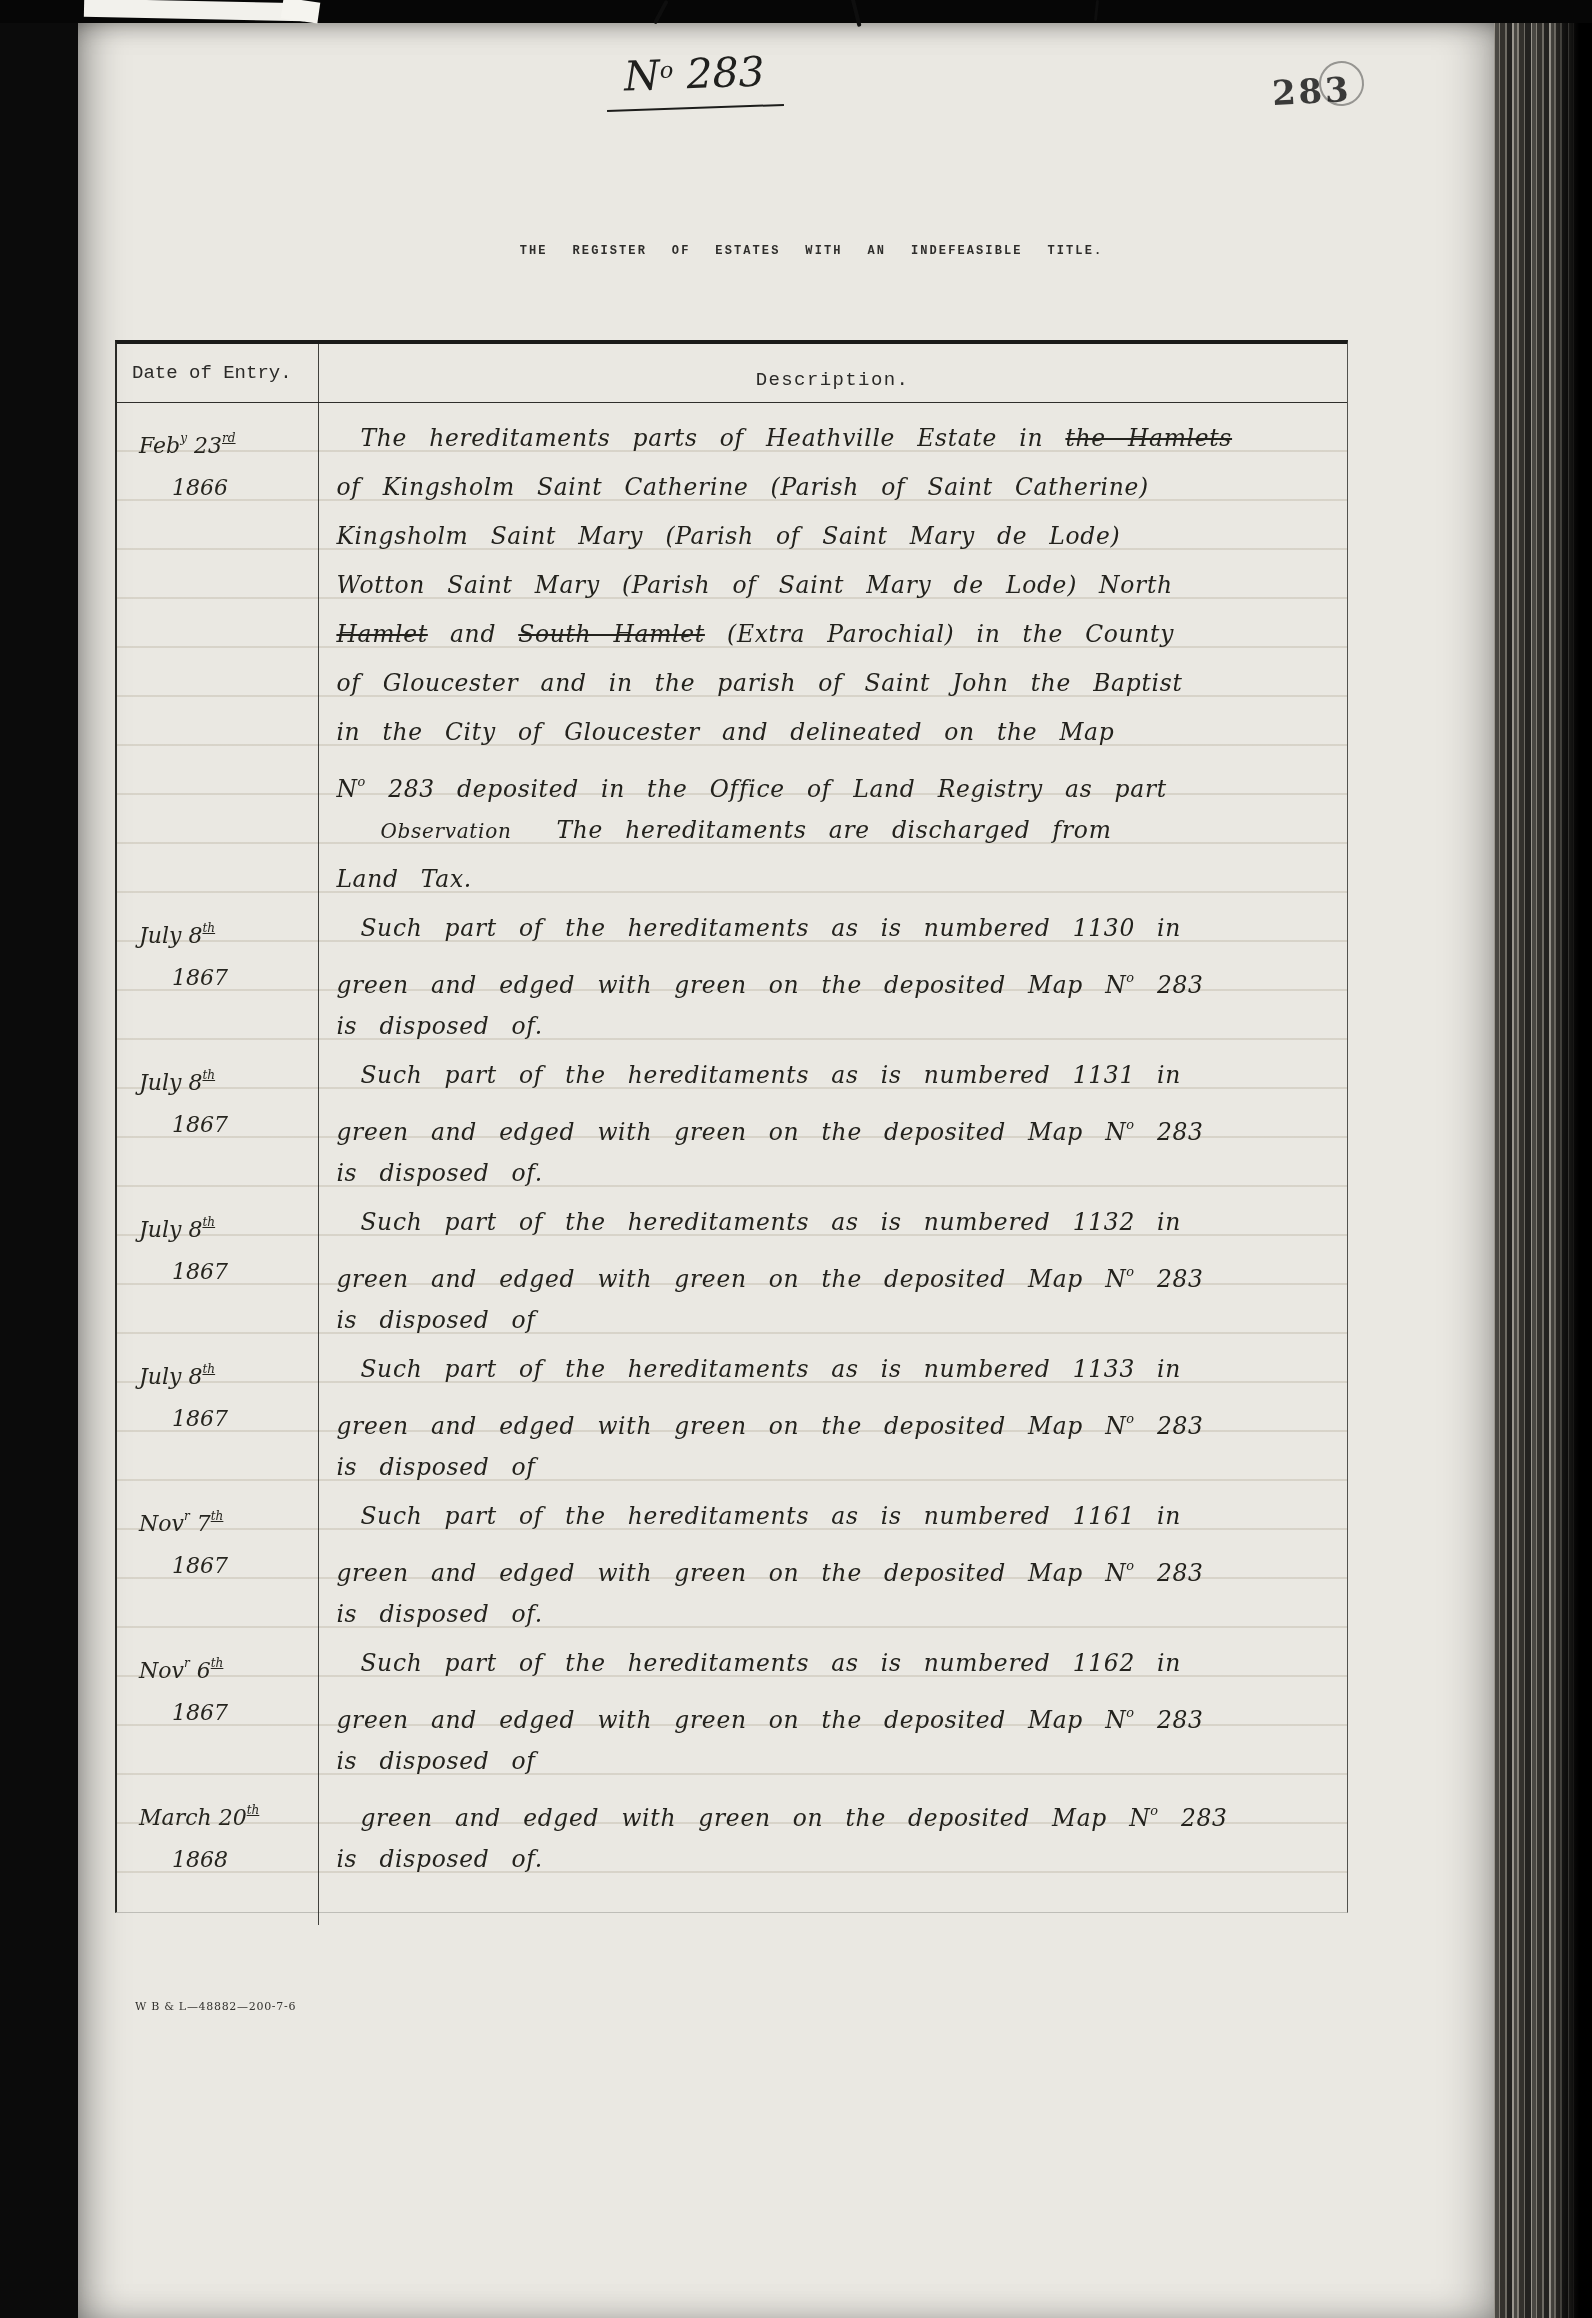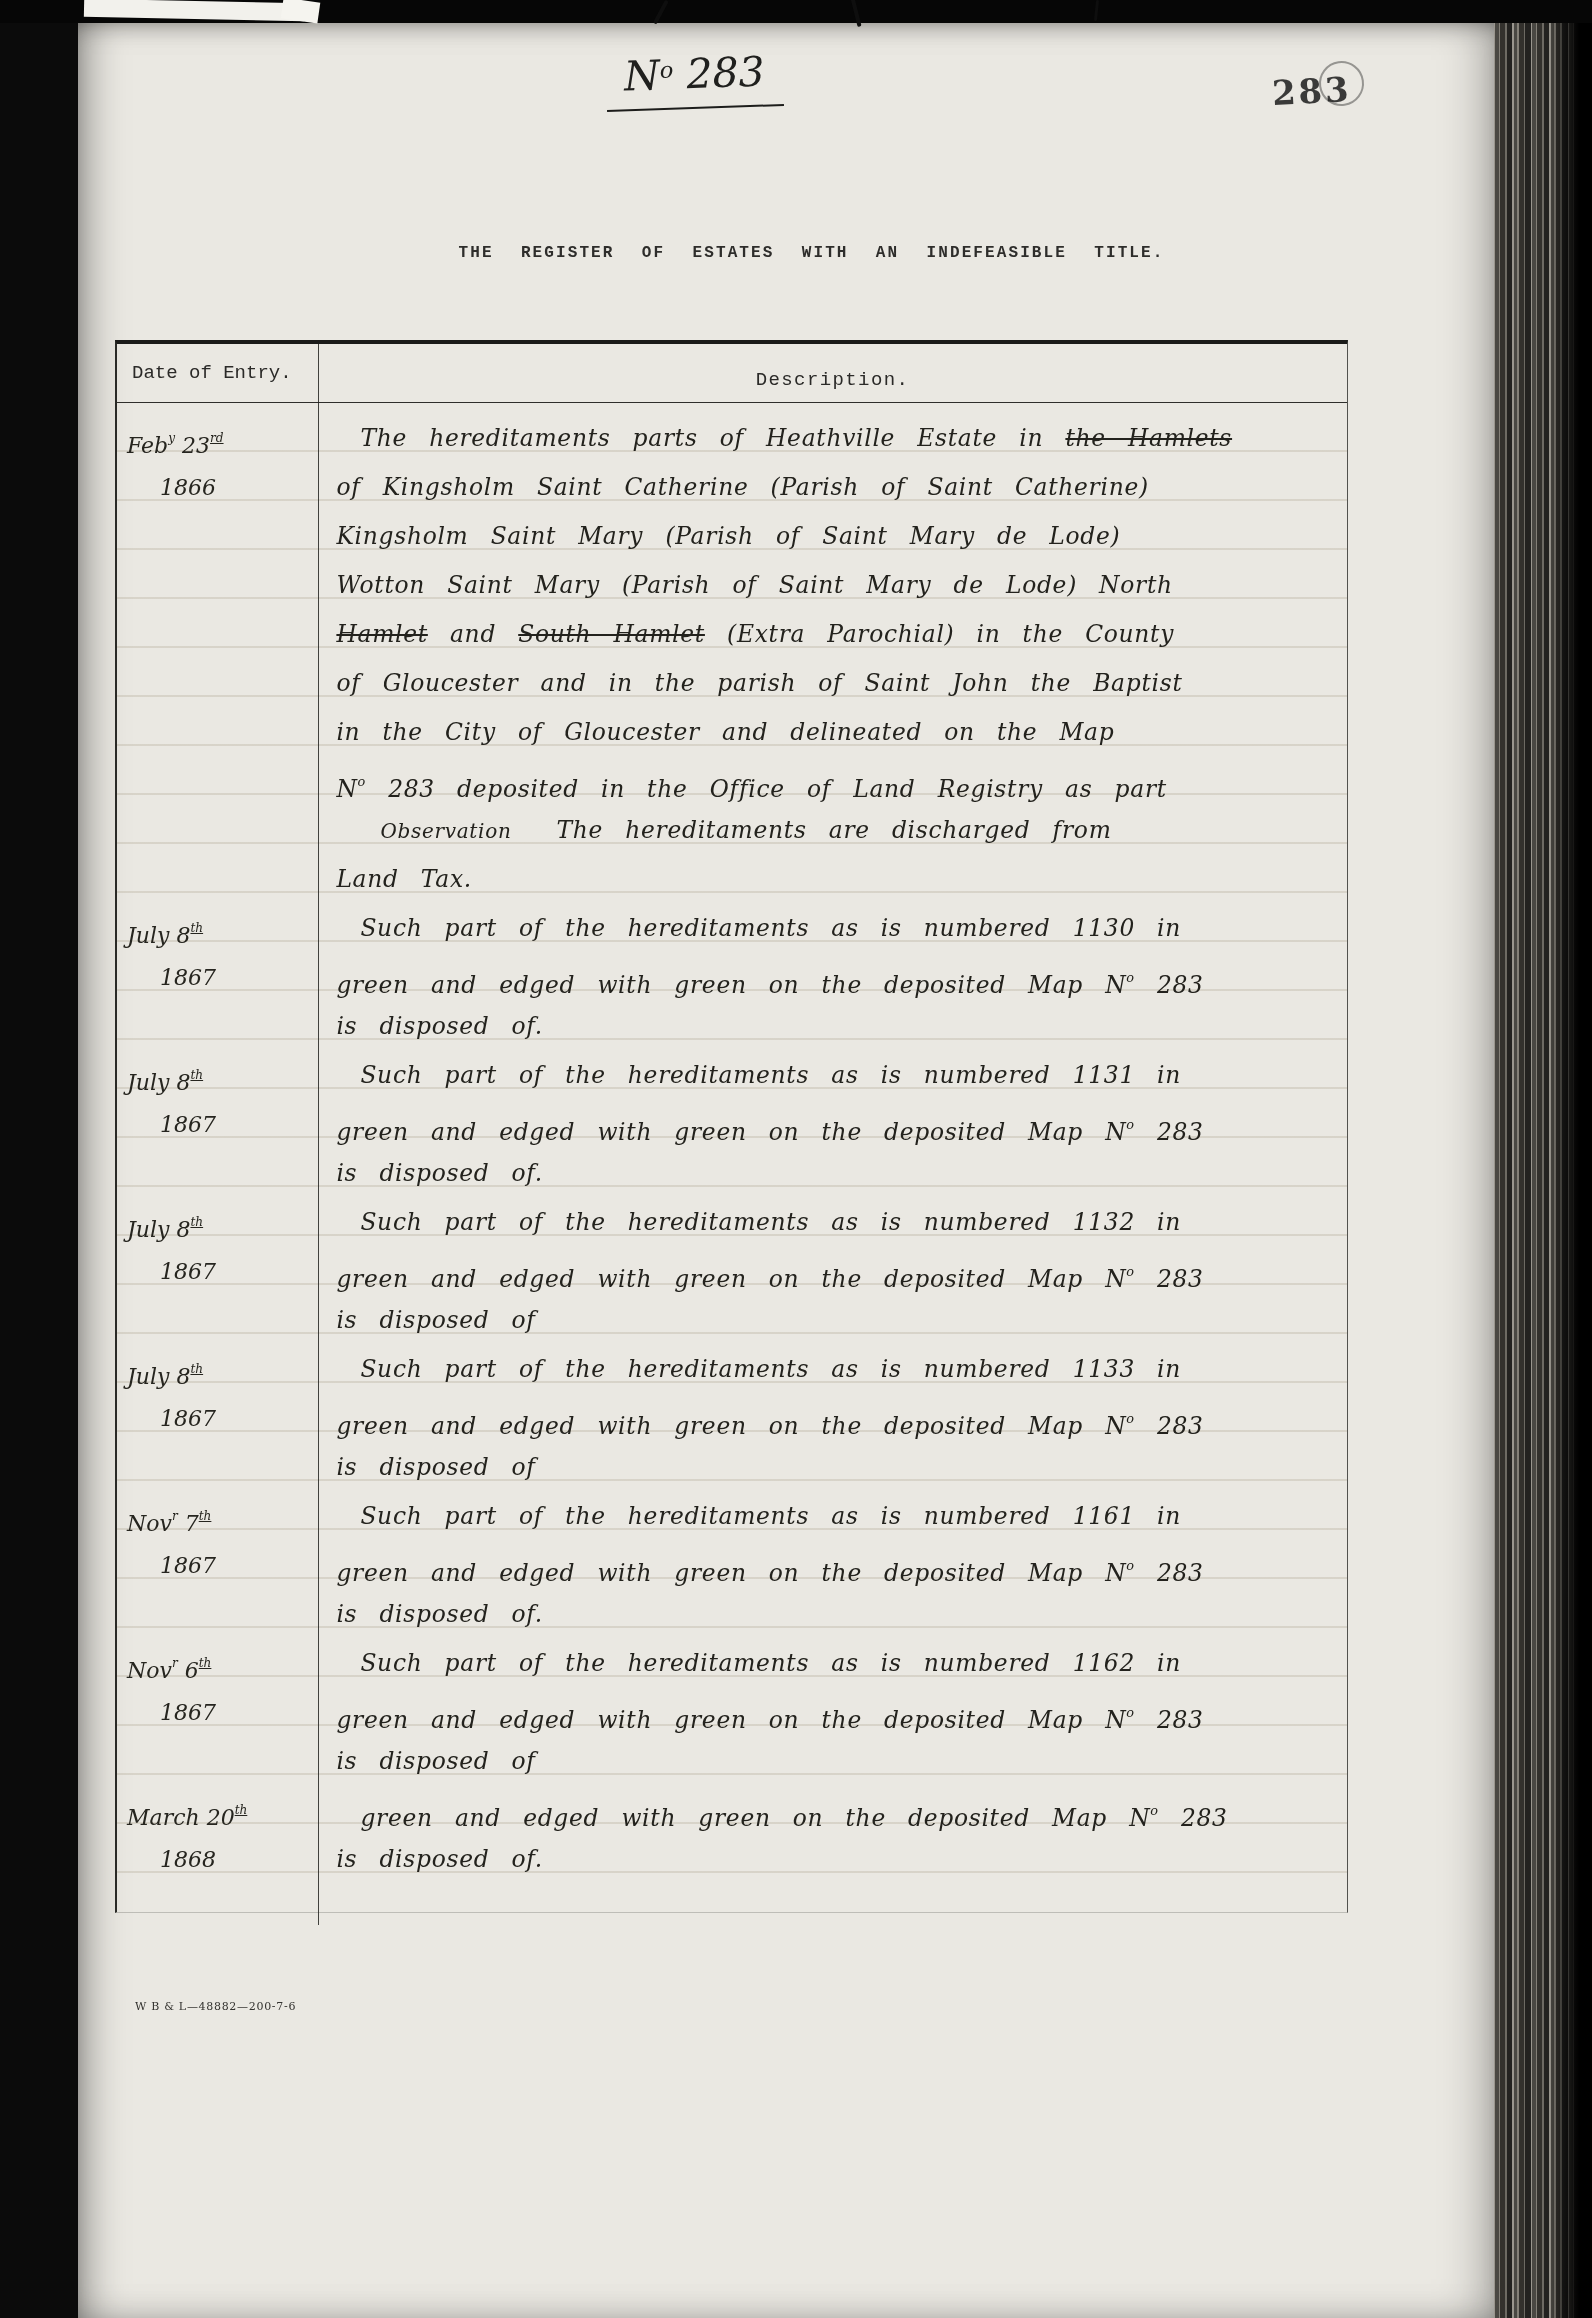--- a/index.html
+++ b/index.html
@@ -49,21 +49,21 @@
   }
   .stamp-ring {
     position:absolute; left:1319px; top:61px; width:41px; height:41px;
     border:2.8px solid rgba(25,25,25,.4); border-radius:50%; transform:rotate(-8deg);
   }
 
   
   .heading {
     position:absolute; left:312px; top:244px; width:999px; text-align:center;
     font-family:"Liberation Mono", monospace; font-weight:bold;
-    font-size:16px; letter-spacing:2.1px; word-spacing:15.6px; color:#2e2d2b;
+    font-size:12px; letter-spacing:2.1px; word-spacing:15.6px; color:#2e2d2b;
   }
 
   
   .register-table {
     position:absolute; left:115px; top:340px; width:1233px; box-sizing:border-box;
     border-top:4.3px solid #1b1b19;
     border-left:2.1px solid #2a2a27;
     border-right:1.4px solid rgba(45,45,42,.8);
     border-bottom:0.7px solid rgba(60,60,55,.25);
   }
@@ -79,21 +79,21 @@
   .th-date { width:201px; box-sizing:border-box; padding-left:15px; }
   .th-desc { flex:1; text-align:center; letter-spacing:1.4px; font-weight:normal;margin-top:13px; }
 
   .tbody {
     position:relative; padding-top:11.3px; padding-bottom:28px;
     background: repeating-linear-gradient(to bottom,
       rgba(0,0,0,0) 0 47px, rgba(150,138,112,.22) 47px 49px);
   }
   .row { display:flex; }
   .date-cell {
-    width:201px; box-sizing:border-box; padding-left:10px;
+    width:201px; box-sizing:border-box; padding-left:22px;
     font-style:italic; font-size:22px; color:#26251f; white-space:nowrap;
   }
   .date-line { height:49px; line-height:49px; }
   .date-line.year { padding-left:33px; }
   .desc-cell {
     flex:1; box-sizing:border-box; padding-left:18.4px;
     font-style:italic; font-size:23.4px; color:#23221d;
     letter-spacing:0.7px; word-spacing:14px; white-space:nowrap;
   }
   .desc-line { height:49px; line-height:49px; }

